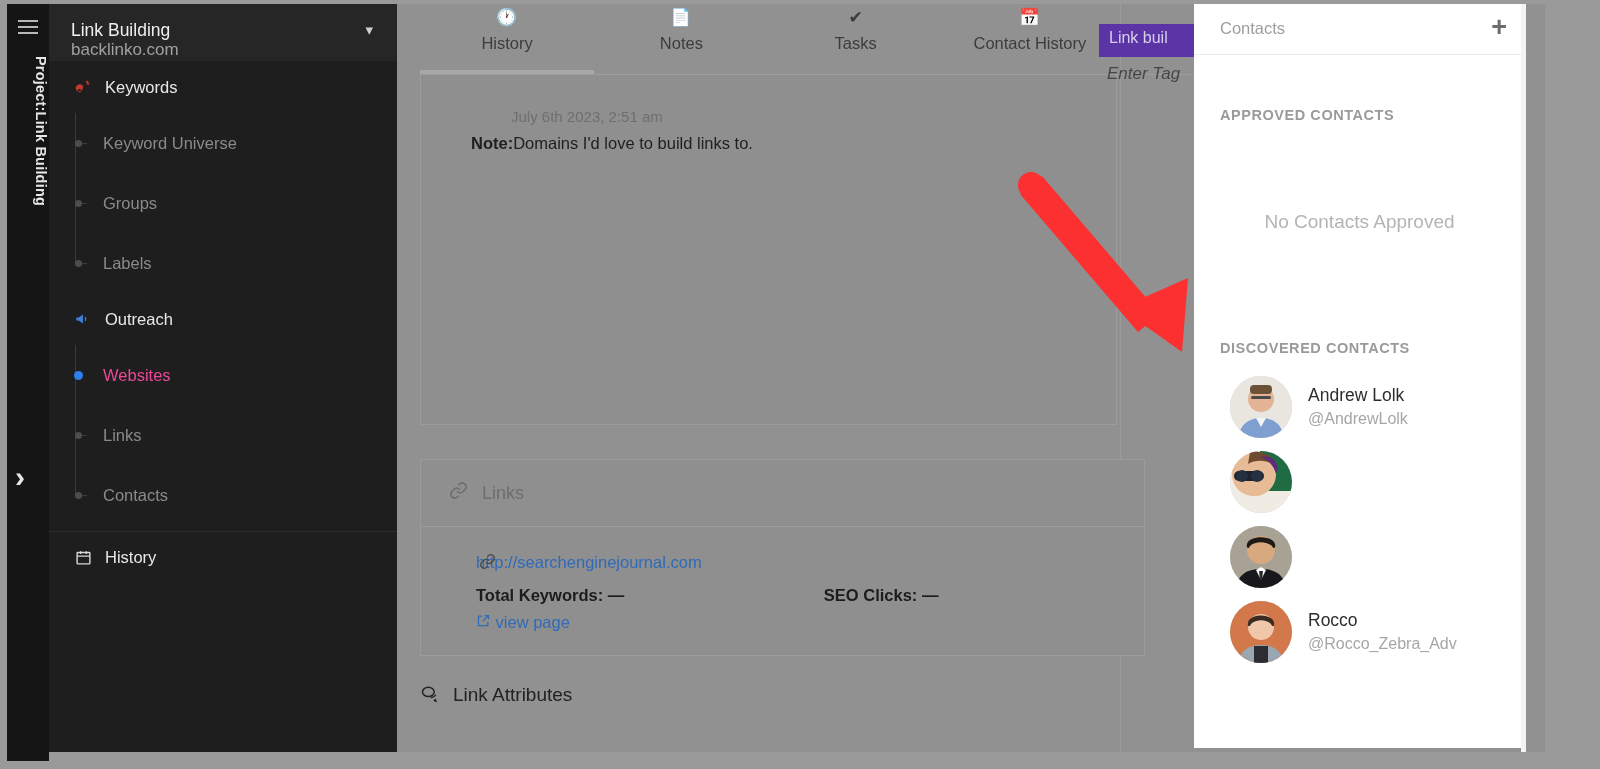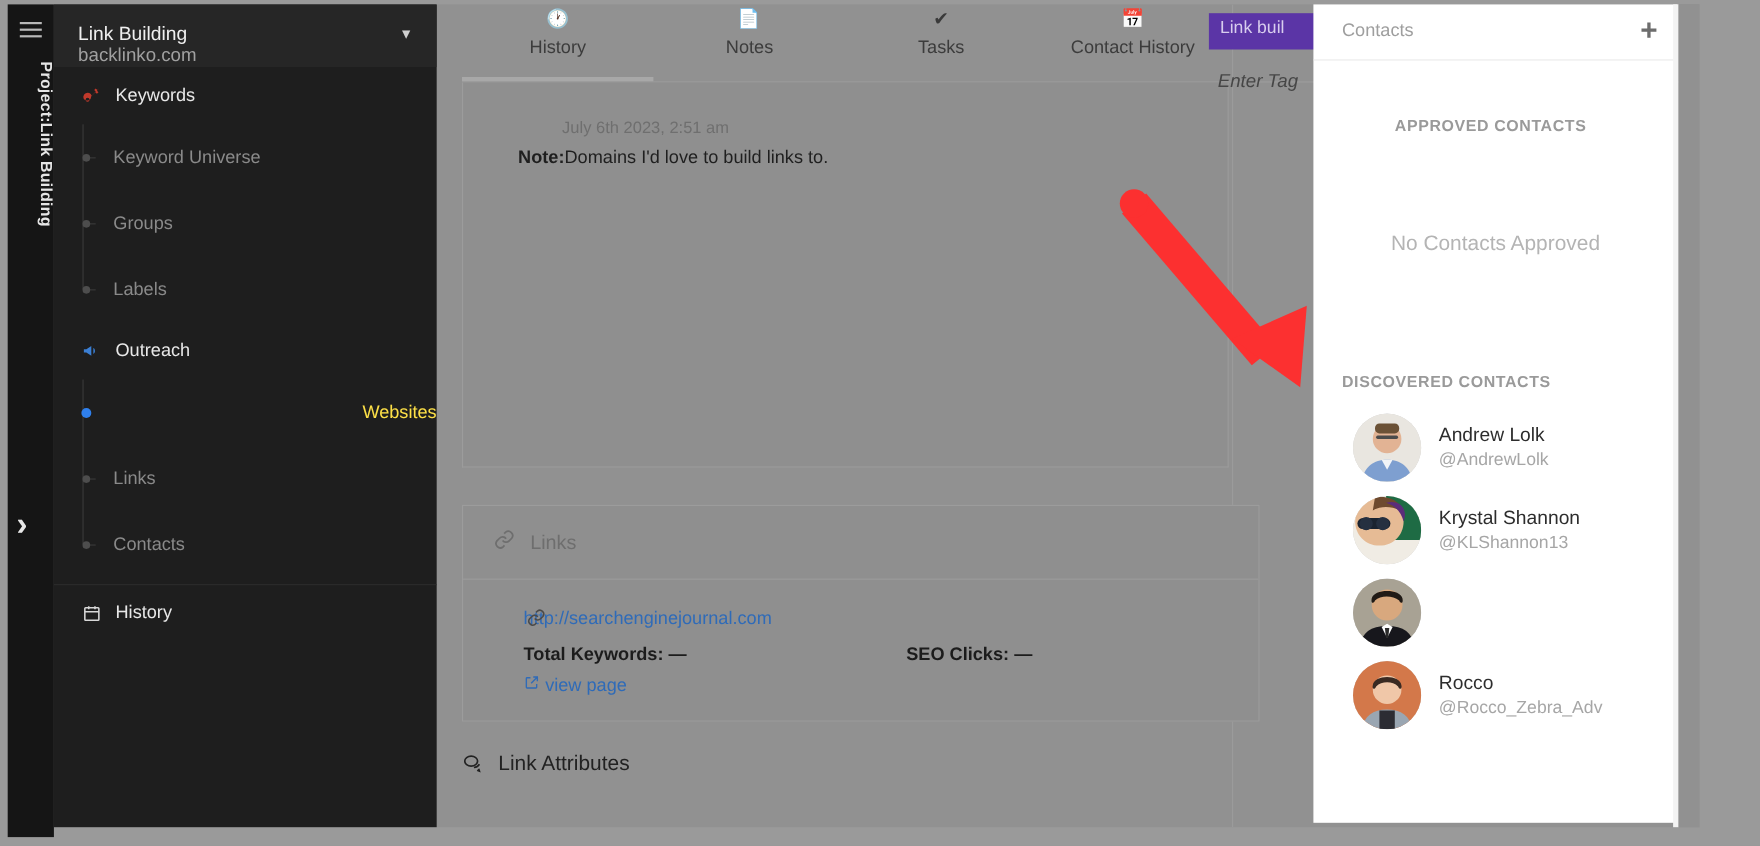--- a/index.html
+++ b/index.html
@@ -78,21 +78,21 @@
     position: relative; display: flex; align-items: center;
     height: 60px; font-size: 16.5px; color: #8a8a8a;
   }
   .sub-item .dot {
     position: absolute; left: -28px; top: 50%; margin-top: -3.5px;
     width: 7px; height: 7px; border-radius: 50%; background: #4d4d4d;
   }
   .sub-item .tick {
     position: absolute; left: -26px; top: 50%; height: 1px; width: 10px; background: #3a3a3a;
   }
-  .sub-item.active { color: #fde047; justify-content: flex-end; }
+  .sub-item.active { color: #ec4899; }
   .sub-item.active .dot { background: #2f80ed; width: 9px; height: 9px; margin-top: -4.5px; left: -29px; }
   #sep {
     position: absolute; left: 0; right: 0; top: 0; height: 1px; background: #2c2c2c;
   }
 
   
   #content {
     position: absolute; left: 397px; top: 4px; right: 55px; height: 748px;
     background: #919191;
     overflow: hidden;
@@ -120,21 +120,21 @@
   #note-card {
     position: absolute; left: 23px; top: 71px; width: 697px; height: 350px;
     background: #8f8f8f;
     border: 1px solid #9c9c9c; border-top: none;
   }
   #note-date { position: absolute; left: 50px; top: 33px; color: #6f6f6f; font-size: 15px; margin-left: 40px; }
   #note-body { position: absolute; left: 50px; top: 59px; font-size: 16.5px; color: #1f1f1f; }
   #note-body b { font-weight: 700; }
 
   #tag-chip {
-    position: absolute; left: 702px; top: 8px; width: 108px; height: 33px;
+    position: absolute; left: 702px; top: 20px; width: 108px; height: 33px;
     background: #5b35a6; color: #d8cdee; font-size: 16px;
     padding: 5px 0 0 10px; white-space: nowrap; overflow: hidden;
   }
   #tag-placeholder {
     position: absolute; left: 710px; top: 60px;
     font-style: italic; font-size: 17px; color: #464646;
     white-space: nowrap;
   }
   #tag-divider {
     position: absolute; left: 723px; top: 0px; width: 1px; height: 748px; background: #9b9b9b;
@@ -174,21 +174,21 @@
   }
   #c-head {
     position: relative; height: 51px; border-bottom: 1px solid #eaeaea;
   }
   #c-title { position: absolute; left: 26px; top: 15px; color: #9e9e9e; font-size: 16.5px; }
   #c-add { position: absolute; right: 18px; top: 10px; color: #6d6d6d; font-size: 27px; line-height: 27px; font-weight: 600; cursor: pointer; }
 
   .c-section-title {
     color: #9a9a9a; font-size: 14.5px; font-weight: 700; letter-spacing: .55px;
   }
-  #approved-title { position: absolute; left: 26px; top: 103px; margin-left: 48px; }
+  #approved-title { position: absolute; left: 26px; top: 103px; }
   #empty-msg { position: absolute; left: 0; right: 0; top: 207px; text-align: center; color: #b4b4b4; font-size: 19px; }
   #discovered-title { position: absolute; left: 26px; top: 336px; }
 
   #c-list { position: absolute; left: 0; right: 0; top: 365px; }
   .c-row { display: flex; align-items: center; height: 75px; padding-left: 36px; }
   .c-av { width: 62px; height: 62px; border-radius: 50%; overflow: hidden; flex: none; background:#cfcfcf; position: relative; }
   .c-meta { margin-left: 16px; }
   .c-name { font-size: 17.5px; color: #2d2d2d; line-height: 24px; }
   .c-handle { font-size: 16px; color: #a6a6a6; line-height: 23px; }
 
@@ -422,24 +422,20 @@
             <rect width="62" height="62" fill="#f0ece4"></rect>
             <path d="M30 0h32v40H34z" fill="#1e6b44"></path>
             <path d="M24 2c14 0 22 9 22 21s-9 22-22 22S2 35 2 23 10 2 24 2z" fill="#e6bb95"></path>
             <path d="M20 1c12-2 24 4 26 14-8-6-20-7-28-2z" fill="#6e4a2e"></path>
             <path d="M30 6c8 2 14 9 16 17 4-10-2-20-16-17z" fill="#5b2d7a"></path>
             <rect x="4" y="20" width="30" height="10" rx="5" fill="#1b2430"></rect>
             <circle cx="12" cy="25" r="6" fill="#253040"></circle>
             <circle cx="27" cy="25" r="6" fill="#253040"></circle>
           </svg>
         </div>
-        <div class="c-meta">
-          <div class="c-name">Krystal Shannon</div>
-          <div class="c-handle">@KLShannon13</div>
-        </div>
       </div>
 
       <div class="c-row">
         <div class="c-av">
           <svg width="62" height="62" viewBox="0 0 62 62">
             <rect width="62" height="62" fill="#a8a294"></rect>
             <circle cx="31" cy="24" r="14" fill="#d8a87e"></circle>
             <path d="M17 18c2-9 26-9 28 0 1 5-2 5-3 2-6-5-17-5-22 0-1 3-4 3-3-2z" fill="#201a16"></path>
             <path d="M6 62c2-13 10-19 25-19s23 6 25 19z" fill="#17171c"></path>
             <path d="M26 44l5 10 5-10-5-3z" fill="#fdfdfd"></path>

